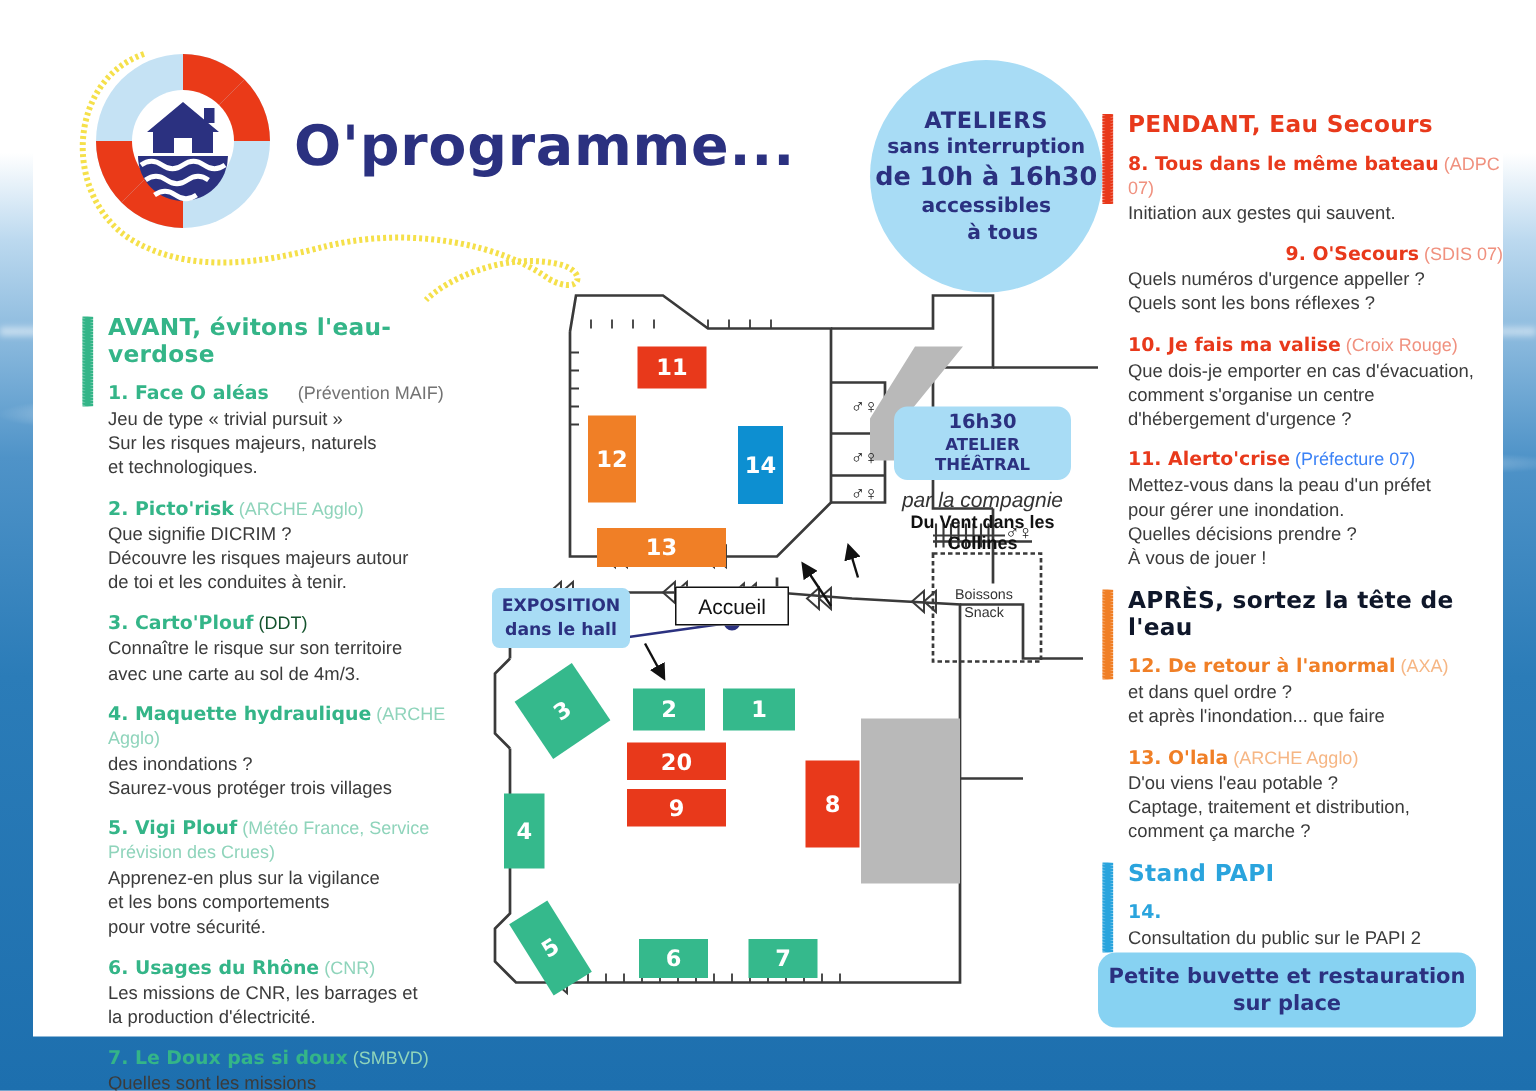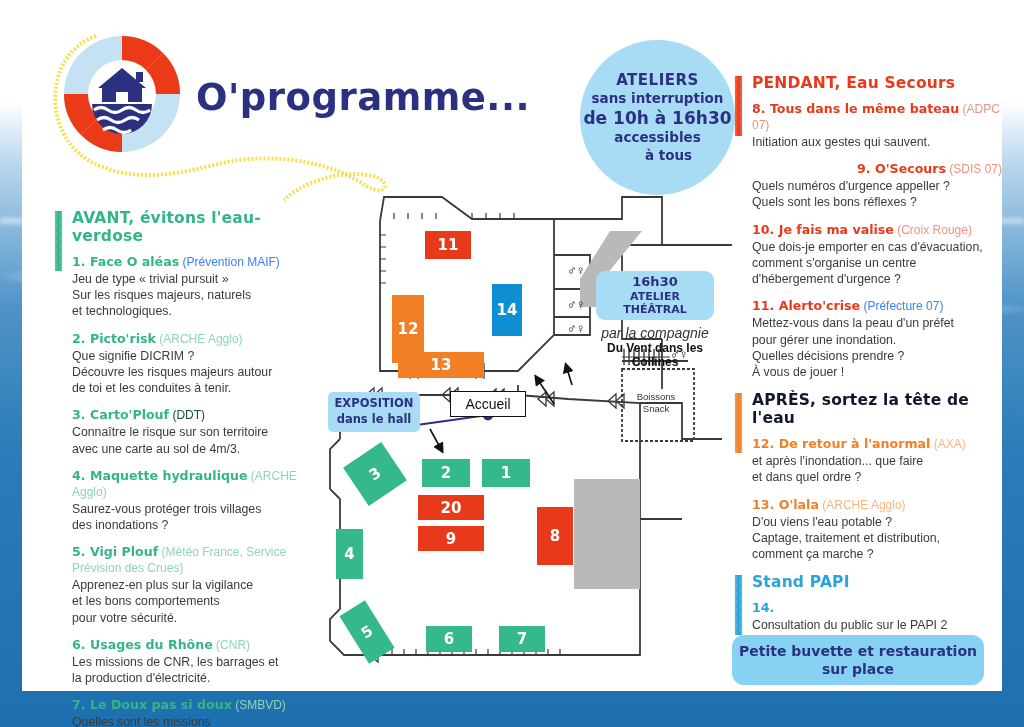--- a/index.html
+++ b/index.html
@@ -141,21 +141,21 @@
       <div class="l5">à tous</div>
     </div>
 
     <div class="col col-left" id="col-left">
         <div class="section">
           <svg class="zig" preserveAspectRatio="none" viewBox="0 0 9 60">
             <path d="M1,0 L8,1 L1,2 L8,3 L1,4 L8,5 L1,6 L8,7 L1,8 L8,9 L1,10 L8,11 L1,12 L8,13 L1,14 L8,15 L1,16 L8,17 L1,18 L8,19 L1,20 L8,21 L1,22 L8,23 L1,24 L8,25 L1,26 L8,27 L1,28 L8,29 L1,30 L8,31 L1,32 L8,33 L1,34 L8,35 L1,36 L8,37 L1,38 L8,39 L1,40 L8,41 L1,42 L8,43 L1,44 L8,45 L1,46 L8,47 L1,48 L8,49 L1,50 L8,51 L1,52 L8,53 L1,54 L8,55 L1,56 L8,57 L1,58 L8,59 L1,60" fill="none" stroke="#34b588" stroke-width="1.6"></path>
           </svg>
           <div class="sec-title" style="color: rgb(52, 181, 136);">AVANT, évitons l'eau-verdose</div>
           <div class="item">
-            <div class="item-head" style="color: rgb(52, 181, 136);">1. Face O aléas<span class="org" style="color: #3b82f6;"> (Prévention MAIF)</span></div>
+            <div class="item-head" style="color: rgb(52, 181, 136);">1. Face O aléas<span class="org" style="color: #737373; margin-left: 16px;"> (Prévention MAIF)</span></div>
             <div class="item-desc">
               <div>Jeu de type « trivial pursuit »</div>
               <div>Sur les risques majeurs, naturels</div>
               <div>et technologiques.</div>
             </div>
           </div>
           <div class="item">
             <div class="item-head" style="color: rgb(52, 181, 136);">2. Picto'risk<span class="org" style="color: rgb(143, 212, 187);"> (ARCHE Agglo)</span></div>
             <div class="item-desc">
               <div>Que signifie DICRIM ?</div>
@@ -166,22 +166,22 @@
           <div class="item">
             <div class="item-head" style="color: rgb(52, 181, 136);">3. Carto'Plouf<span class="org" style="color: #14532d;"> (DDT)</span></div>
             <div class="item-desc">
               <div>Connaître le risque sur son territoire</div>
               <div>avec une carte au sol de 4m/3.</div>
             </div>
           </div>
           <div class="item">
             <div class="item-head" style="color: rgb(52, 181, 136);">4. Maquette hydraulique<span class="org" style="color: rgb(143, 212, 187);"> (ARCHE Agglo)</span></div>
             <div class="item-desc">
+              <div>des inondations ?</div>
               <div>Saurez-vous protéger trois villages</div>
-              <div>des inondations ?</div>
             </div>
           </div>
           <div class="item">
             <div class="item-head" style="color: rgb(52, 181, 136);">5. Vigi Plouf<span class="org" style="color: rgb(143, 212, 187);"> (Météo France,
 Service Prévision des Crues)</span></div>
             <div class="item-desc">
               <div>Apprenez-en plus sur la vigilance</div>
               <div>et les bons comportements</div>
               <div>pour votre sécurité.</div>
             </div>
@@ -240,22 +240,22 @@
           </div>
         </div>
         <div class="section">
           <svg class="zig" preserveAspectRatio="none" viewBox="0 0 9 60">
             <path d="M1,0 L8,1 L1,2 L8,3 L1,4 L8,5 L1,6 L8,7 L1,8 L8,9 L1,10 L8,11 L1,12 L8,13 L1,14 L8,15 L1,16 L8,17 L1,18 L8,19 L1,20 L8,21 L1,22 L8,23 L1,24 L8,25 L1,26 L8,27 L1,28 L8,29 L1,30 L8,31 L1,32 L8,33 L1,34 L8,35 L1,36 L8,37 L1,38 L8,39 L1,40 L8,41 L1,42 L8,43 L1,44 L8,45 L1,46 L8,47 L1,48 L8,49 L1,50 L8,51 L1,52 L8,53 L1,54 L8,55 L1,56 L8,57 L1,58 L8,59 L1,60" fill="none" stroke="#f07f26" stroke-width="1.6"></path>
           </svg>
           <div class="sec-title" style="color: #0f172a;">APRÈS, sortez la tête de l'eau</div>
           <div class="item">
             <div class="item-head" style="color: rgb(240, 127, 38);">12. De retour à l'anormal<span class="org" style="color: rgb(246, 182, 132);"> (AXA)</span></div>
             <div class="item-desc">
+              <div>et dans quel ordre ?</div>
               <div>et après l'inondation... que faire</div>
-              <div>et dans quel ordre ?</div>
             </div>
           </div>
           <div class="item">
             <div class="item-head" style="color: rgb(240, 127, 38);">13. O'lala<span class="org" style="color: rgb(246, 182, 132);"> (ARCHE Agglo)</span></div>
             <div class="item-desc">
               <div>D'ou viens l'eau potable ?</div>
               <div>Captage, traitement et distribution,</div>
               <div>comment ça marche ?</div>
             </div>
           </div>
@@ -382,19 +382,19 @@
         <div class="stand s-green" style="left: 100px; top: 270px; width: 48px; height: 28px;">2</div>
         <div class="stand s-green" style="left: 30px; top: 262px; width: 46px; height: 46px; transform: rotate(-34deg);">3</div>
         <div class="stand s-green" style="left: 14px; top: 340px; width: 27px; height: 50px;">4</div>
         <div class="stand s-green" style="left: 30px; top: 415px; width: 30px; height: 56px; transform: rotate(-32deg);">5</div>
         <div class="stand s-green" style="left: 104px; top: 437px; width: 46px; height: 26px;">6</div>
         <div class="stand s-green" style="left: 177px; top: 437px; width: 46px; height: 26px;">7</div>
         <div class="stand s-red" style="left: 215px; top: 318px; width: 36px; height: 58px;">8</div>
         <div class="stand s-red" style="left: 96px; top: 337px; width: 66px; height: 25px;">9</div>
         <div class="stand s-red" style="left: 96px; top: 306px; width: 66px; height: 25px;">20</div>
         <div class="stand s-red" style="left: 103px; top: 42px; width: 46px; height: 28px;">11</div>
-        <div class="stand s-orange" style="left: 70px; top: 106px; width: 32px; height: 68px;">12</div>
+        <div class="stand s-orange" style="left: 70px; top: 88px; width: 32px; height: 58px;">12</div>
         <div class="stand s-orange" style="left: 76px; top: 163px; width: 86px; height: 26px;">13</div>
         <div class="stand s-blue" style="left: 170px; top: 95px; width: 30px; height: 52px;">14</div>
       </div>
 
   </div>
 </div>
 
 </body></html>

